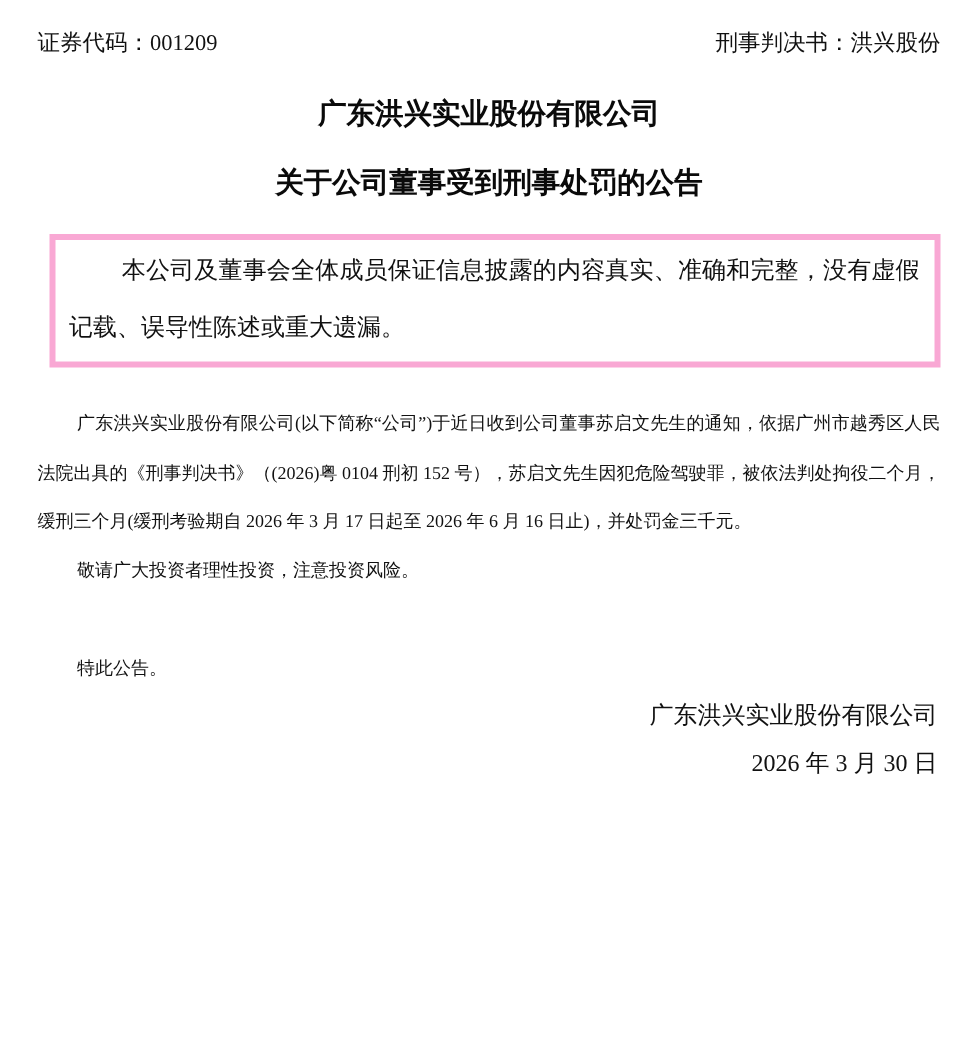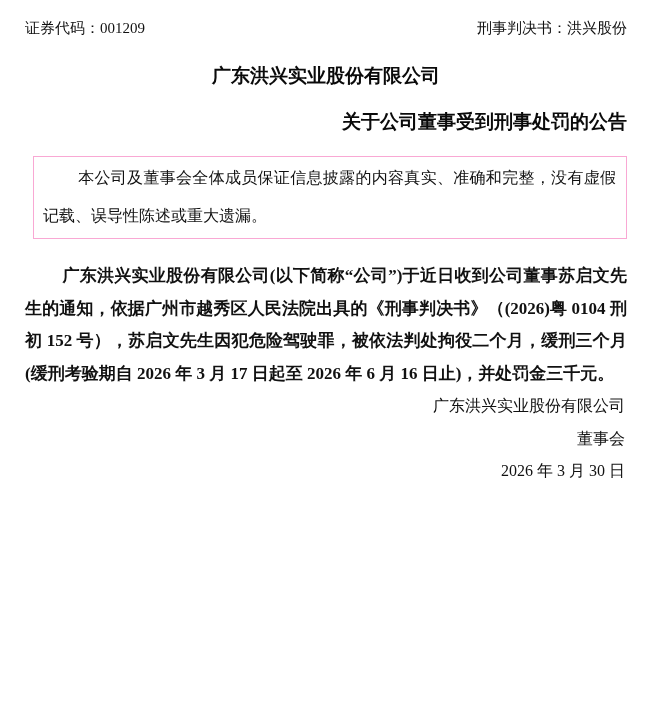--- a/index.html
+++ b/index.html
@@ -30,42 +30,41 @@
   }
   .title {
     margin: 0;
     text-align: center;
     font-weight: bold;
     font-size: 19px;
     color: #0a0a0a;
     font-family: "Liberation Sans", "DejaVu Sans", sans-serif;
   }
   .title-line1 { margin-top: 25px; }
-  .title-line2 { margin-top: 20px; text-align: right; }
+  .title-line2 { margin-top: 20px; }
   .statement-box {
     box-sizing: border-box;
-    border: 1px solid #f9a8d4;
+    border: 4px solid #f9a8d4;
     margin: 21px 0 0 8px;
     padding: 2px 10px 3px 9px;
     font-size: 16px;
     line-height: 38px;
     text-align: justify;
   }
   .statement-box p {
     margin: 0;
     text-indent: 2.2em;
   }
   .body-block { margin-top: 21px; }
   .para {
     margin: 0;
-    font-size: 17px;
+    font-size: 12px;
     line-height: 32.5px;
     text-align: justify;
     text-indent: 2.2em;
-    font-weight: bold;
   }
   .para-closing { margin-top: 33px; }
   .signature {
     font-size: 16px;
     line-height: 32.5px;
     text-align: right;
     padding-right: 2px;
   }
 </style>
 </head>
@@ -80,21 +79,22 @@
 
   <div class="title title-line1">广东洪兴实业股份有限公司</div>
   <div class="title title-line2">关于公司董事受到刑事处罚的公告</div>
 
   <div class="statement-box">
     <p>本公司及董事会全体成员保证信息披露的内容真实、准确和完整，没有虚假记载、误导性陈述或重大遗漏。</p>
   </div>
 
   <div class="body-block">
     <p class="para">广东洪兴实业股份有限公司(以下简称“公司”)于近日收到公司董事苏启文先生的通知，依据广州市越秀区人民法院出具的《刑事判决书》（(2026)粤 0104 刑初 152 号），苏启文先生因犯危险驾驶罪，被依法判处拘役二个月，缓刑三个月(缓刑考验期自 2026 年 3 月 17 日起至 2026 年 6 月 16 日止)，并处罚金三千元。</p>
+    <p class="para">敬请广大投资者理性投资，注意投资风险。</p>
+    <p class="para para-closing">特此公告。</p>
   </div>
 
   <div class="signature">
     <div>广东洪兴实业股份有限公司</div>
-    <div>董事会</div>
     <div>2026 年 3 月 30 日</div>
   </div>
 
 </div>
 
 </body></html>

